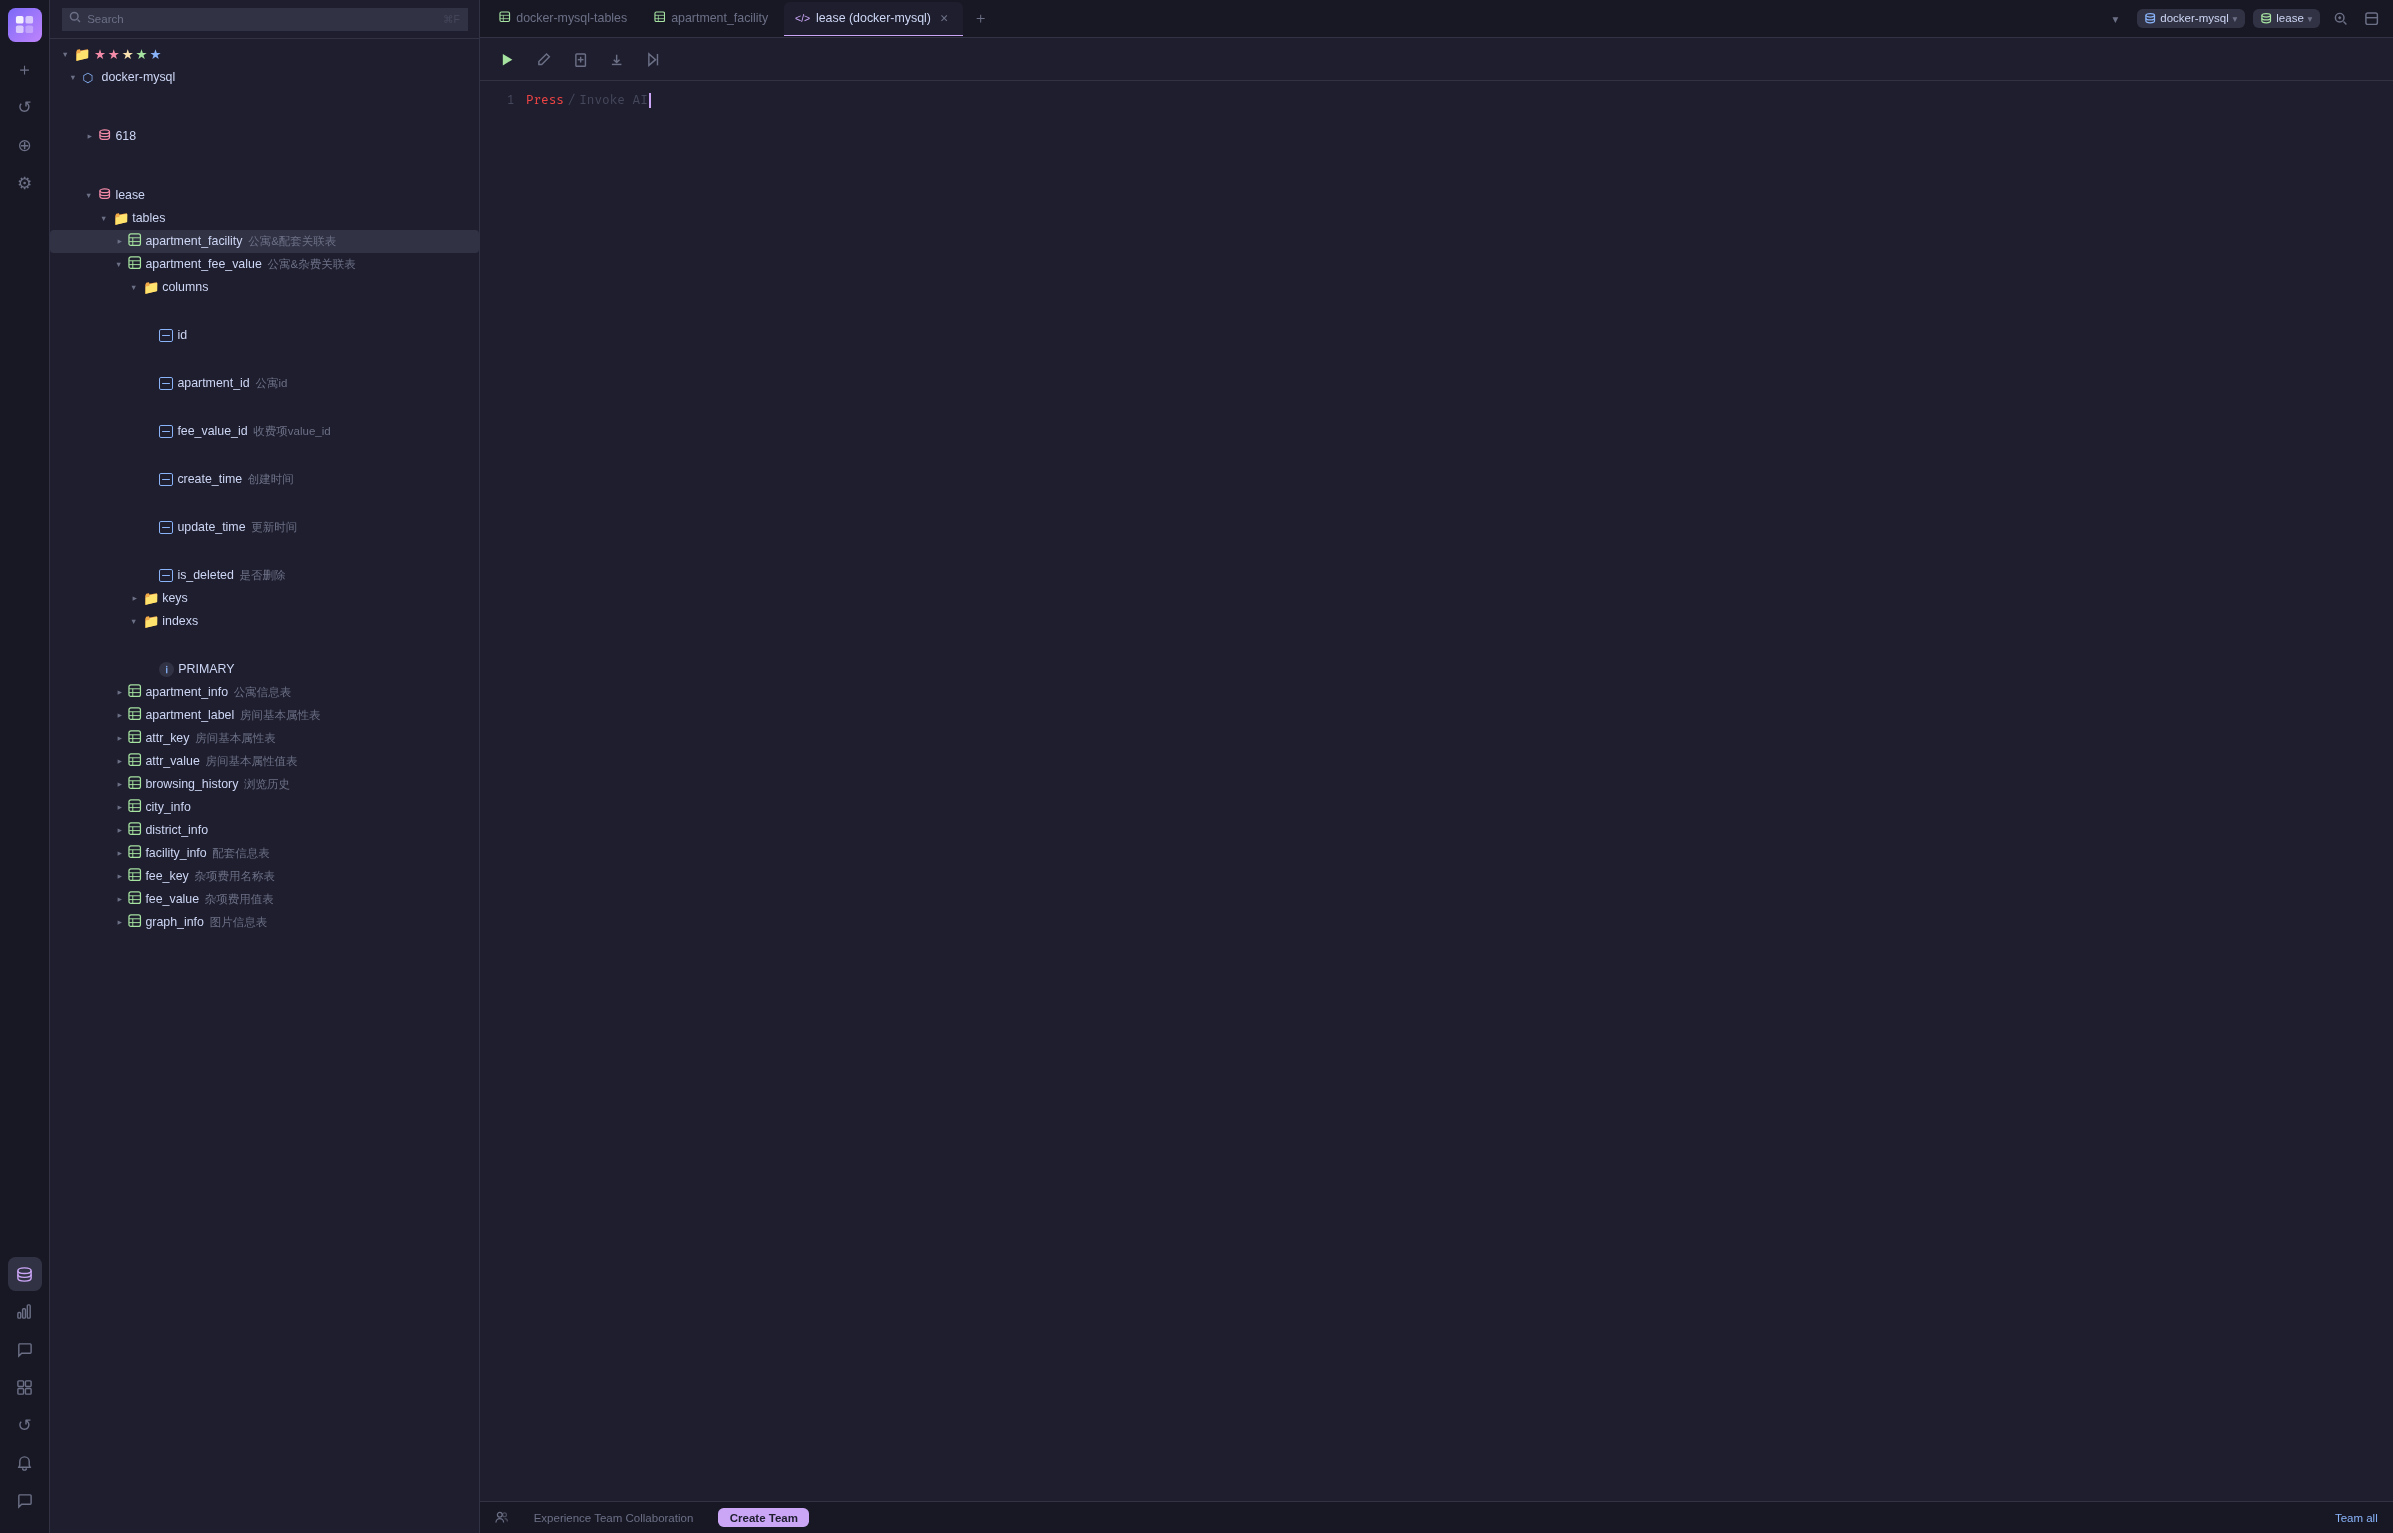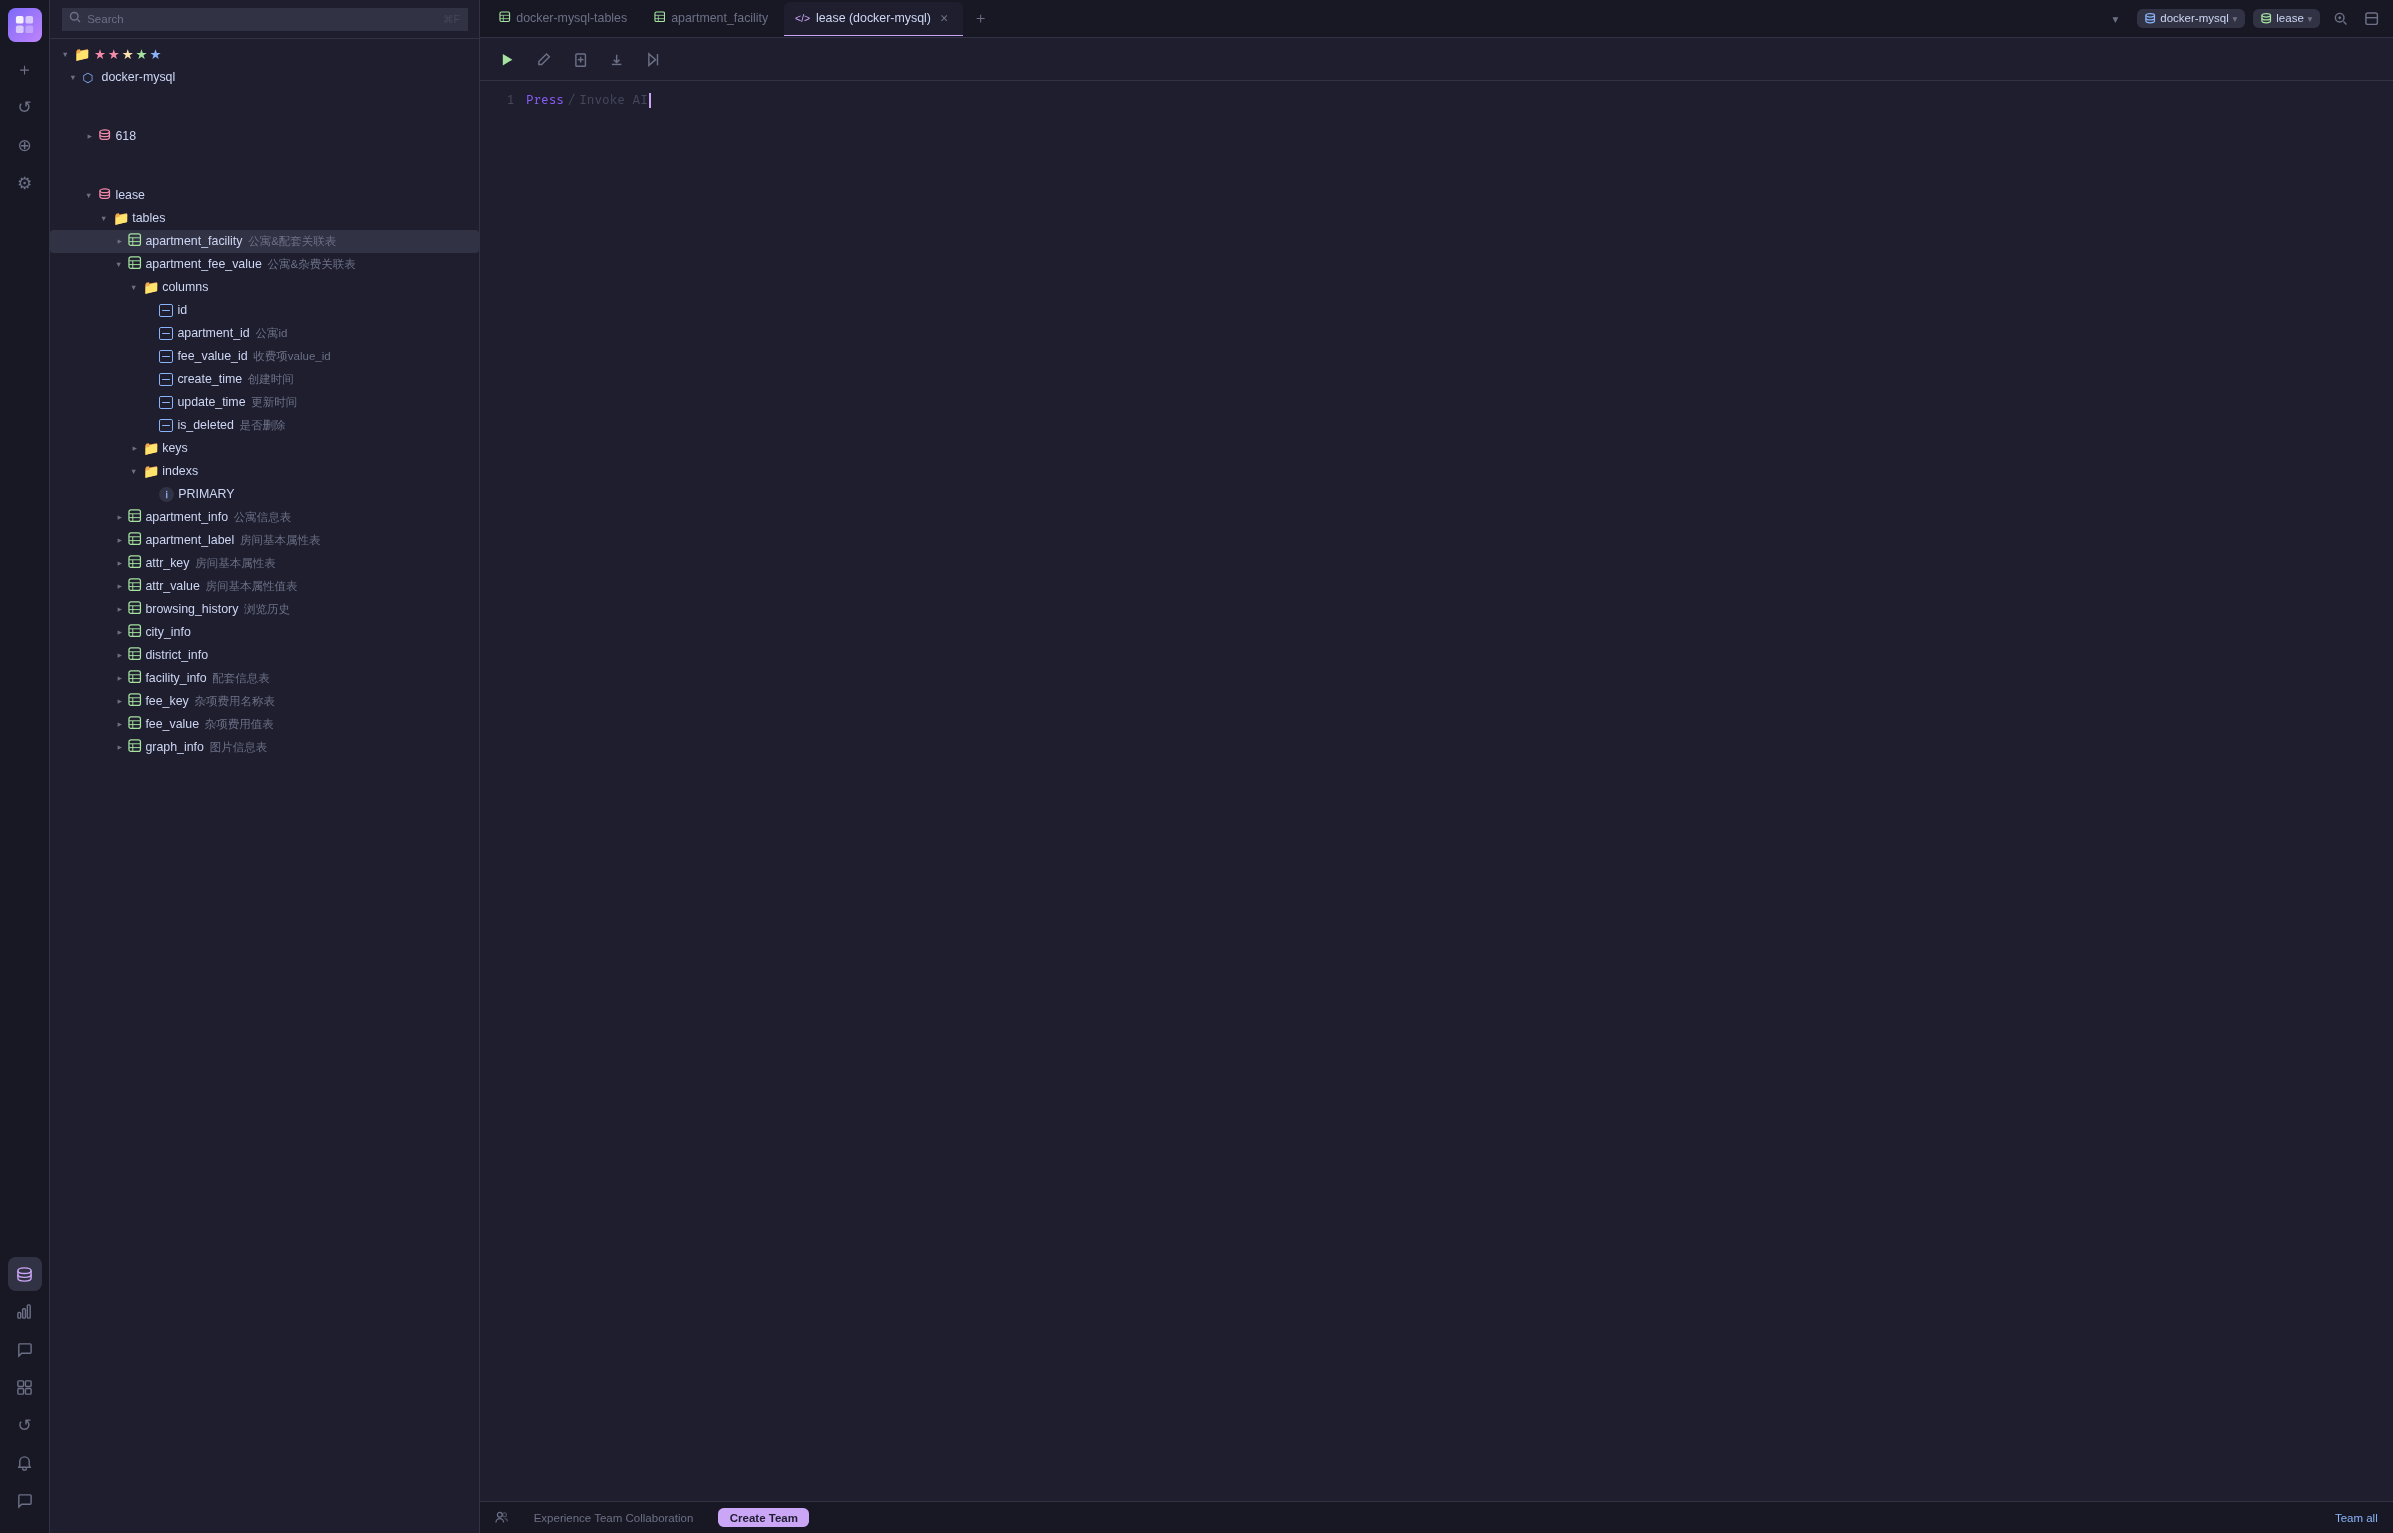--- a/index.html
+++ b/index.html
@@ -111,21 +111,21 @@
       user-select: none;
       white-space: nowrap;
     }
     .tree-item.selected { background: #313244; }
 
     .tree-indent-1 { padding-left: 15.3px; }
     .tree-indent-2 { padding-left: 31px; margin-top: 36px; }
     .tree-indent-3 { padding-left: 46px; }
     .tree-indent-4 { padding-left: 61px; }
     .tree-indent-5 { padding-left: 76px; }
-    .tree-indent-6 { padding-left: 92px; }
+    .tree-indent-6 { padding-left: 92px; margin-top: 25px; }
 
     .tree-arrow {
       width: 15.3px;
       height: 15.3px;
       display: flex;
       align-items: center;
       justify-content: center;
       font-size: 8.6px;
       color: #6c7086;
       flex-shrink: 0;
@@ -322,21 +322,21 @@
       color: #cdd6f4;
       display: flex;
       align-items: flex-start;
     }
     .placeholder-text {
       color: #45475a;
       display: flex;
       align-items: center;
       gap: 3.8px;
     }
-    .placeholder-text .press { color: #8b5cf6; }
+    .placeholder-text .press { color: #ef4444; }
     .placeholder-text .slash { color: #45475a; }
     .placeholder-text .invoke { color: #45475a; }
     .cursor {
       display: inline-block;
       width: 1.9px;
       height: 15.3px;
       background: #cba6f7;
       margin-left: 1px;
       vertical-align: middle;
       animation: blink 1s step-end infinite;

